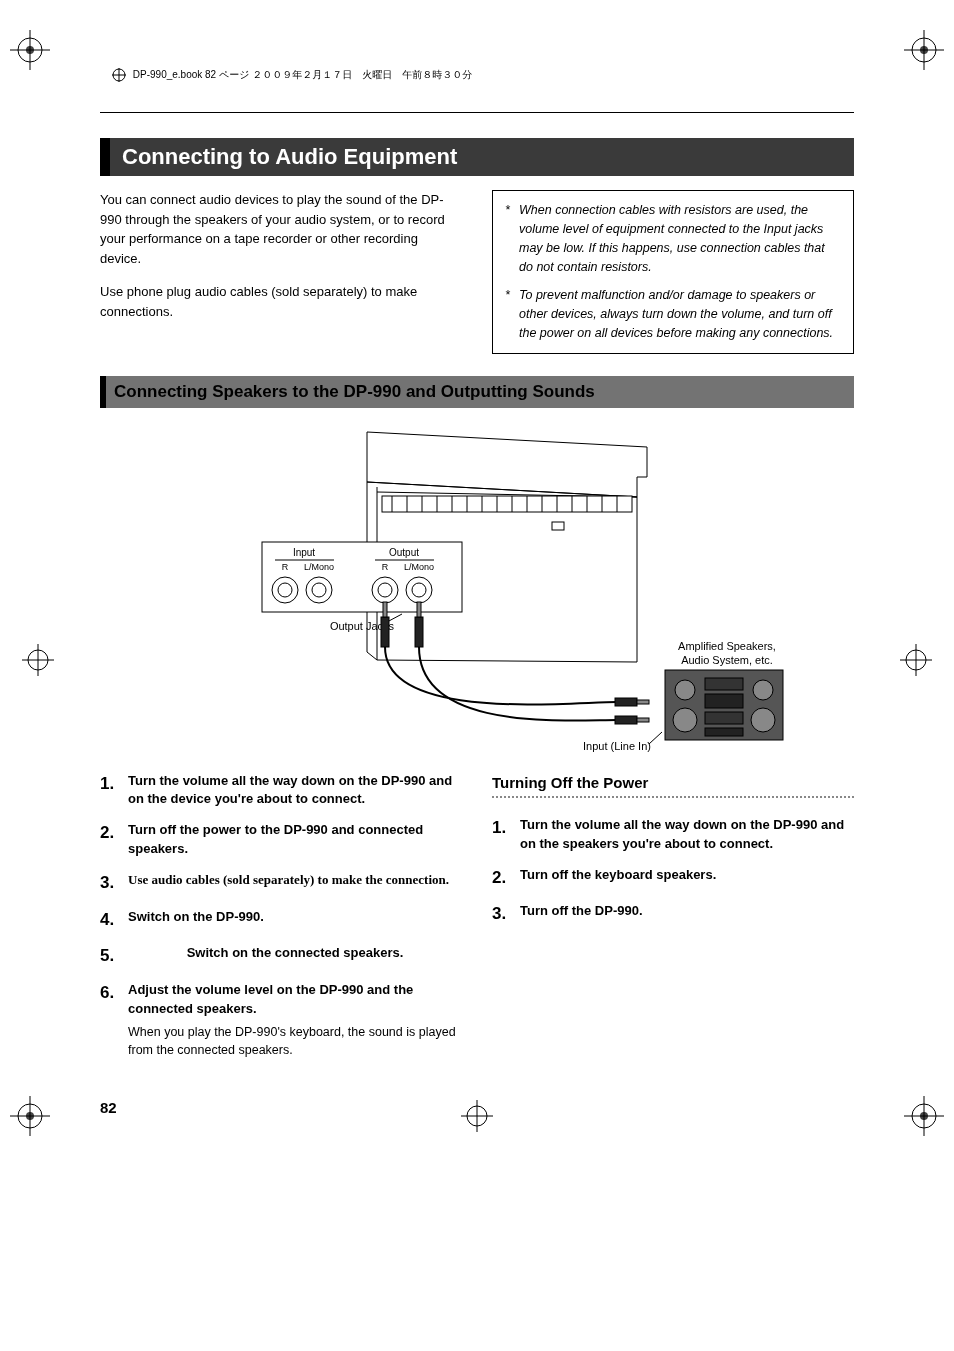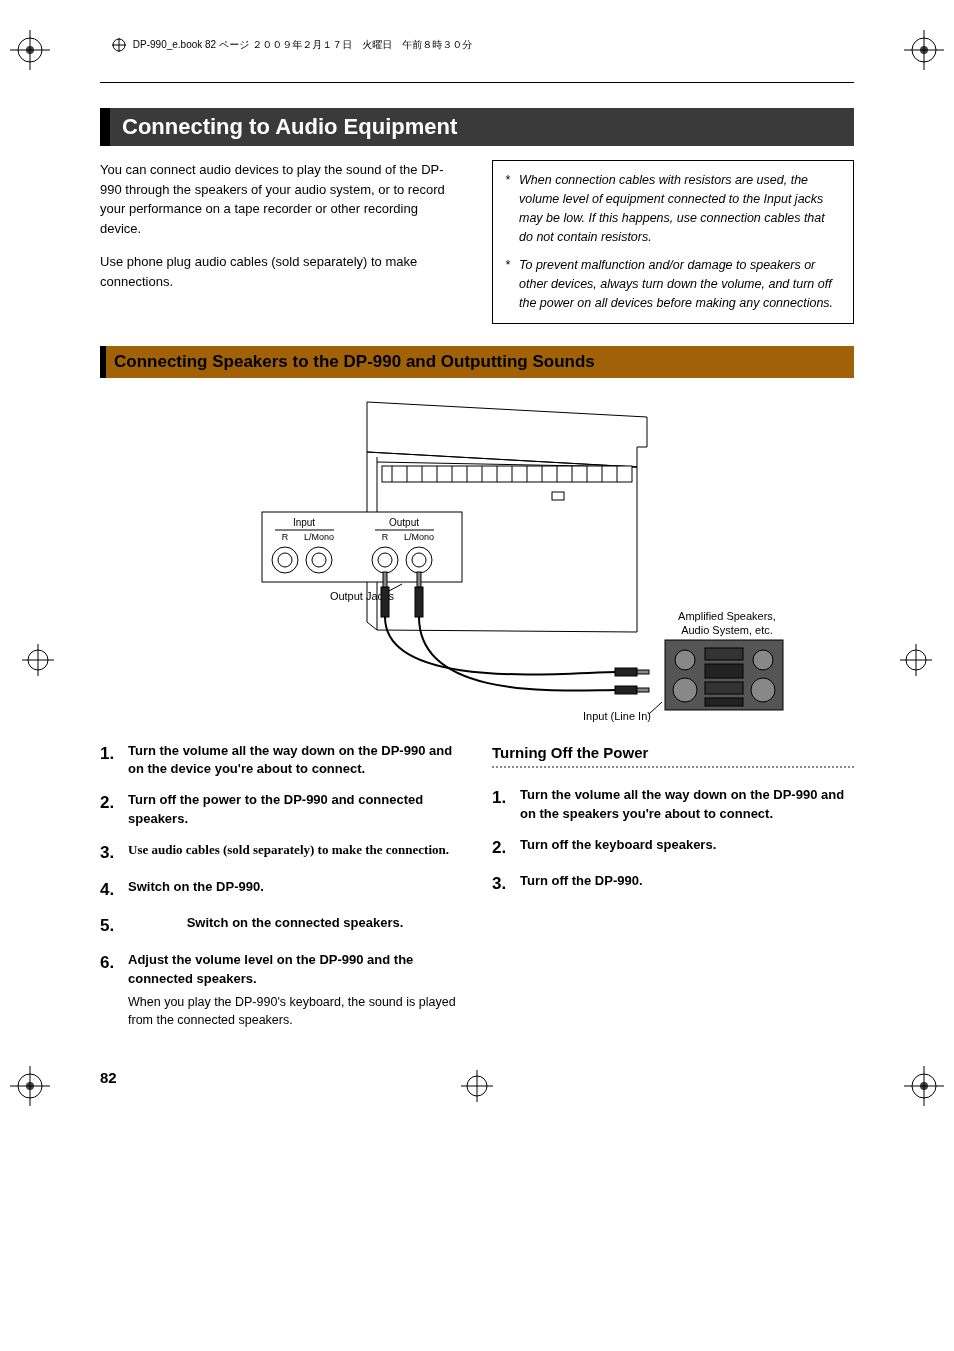--- a/index.html
+++ b/index.html
@@ -5,21 +5,21 @@
   body {
     margin: 0;
     padding: 0;
     background: #fff;
     font-family: "Helvetica Neue", Arial, sans-serif;
     color: #000;
     width: 954px;
     position: relative;
   }
   .page {
-    padding: 38px 100px 40px 100px;
+    padding: 68px 100px 40px 100px;
     box-sizing: border-box;
     position: relative;
   }
   .header-line {
     font-size: 10px;
     margin-bottom: 30px;
     margin-left: 12px;
   }
   .header-line svg { vertical-align: middle; margin-right: 4px; }
   .chapter-title {
@@ -62,21 +62,21 @@
     border: 1.5px solid #000;
     padding: 10px 12px;
     font-style: italic;
     font-size: 12.5px;
     line-height: 1.5;
   }
   .note-box div { margin-bottom: 10px; display: flex; }
   .note-box div:last-child { margin-bottom: 0; }
   .note-box .ast { flex: 0 0 14px; }
   .subsection-bar {
-    background: #a16207;
+    background: #737373;
     font-size: 17px;
     font-weight: bold;
     padding: 6px 8px;
     margin: 22px 0 14px 0;
     border-left: 6px solid #000;
   }
   .diagram {
     margin: 10px auto 16px auto;
     width: 620px;
     position: relative;

